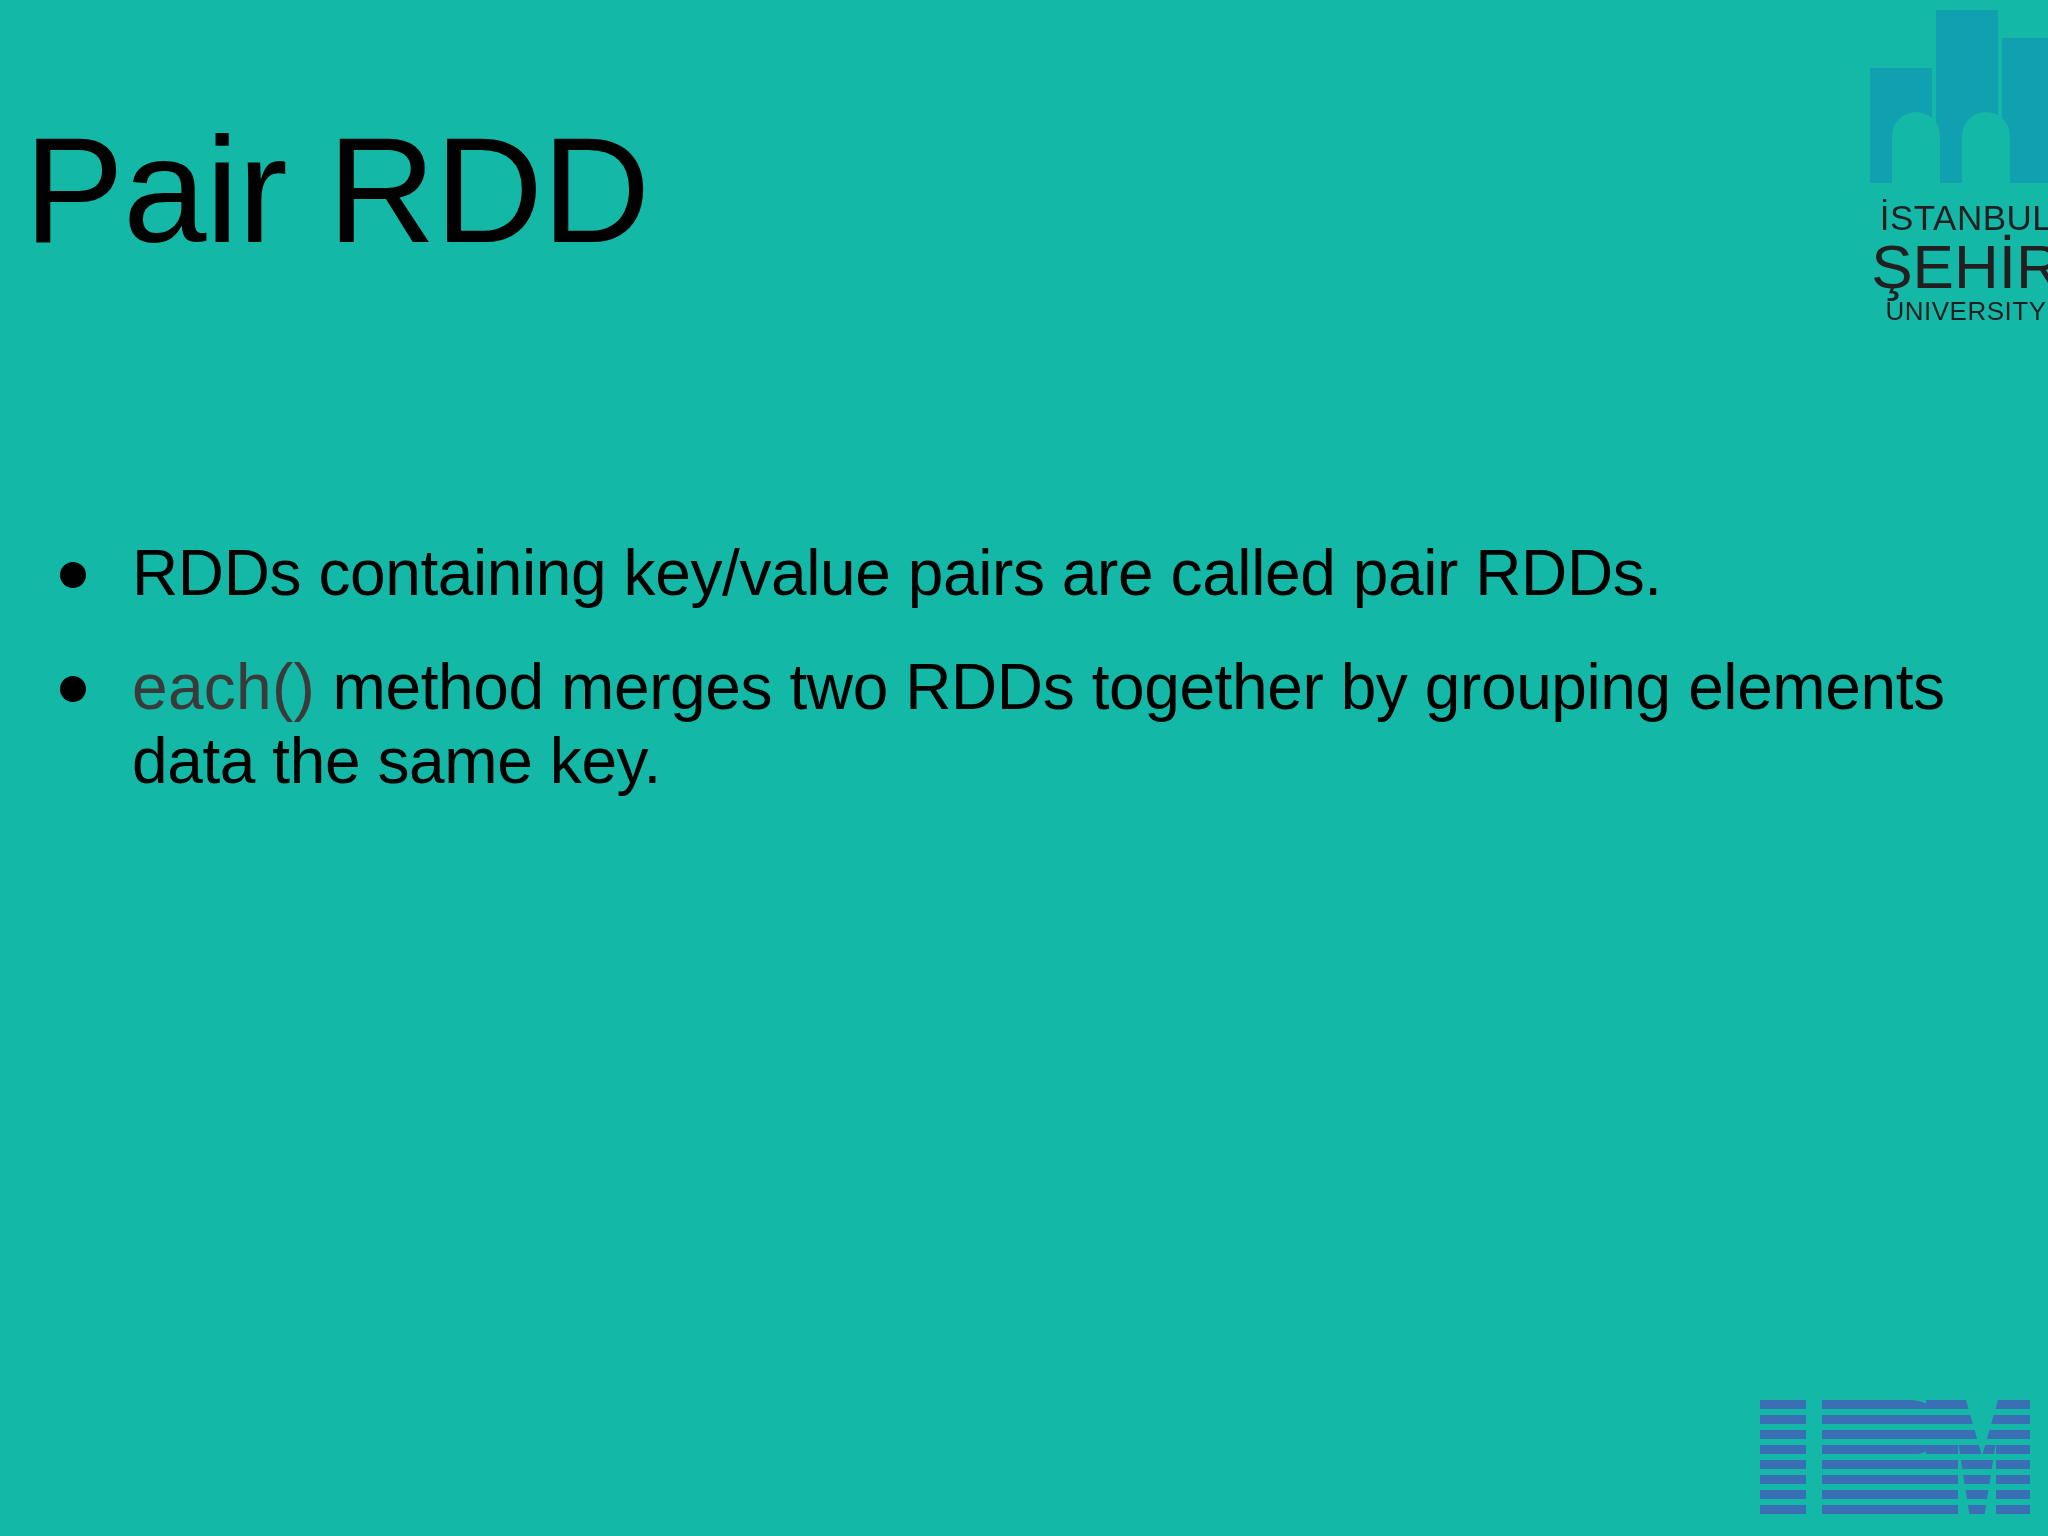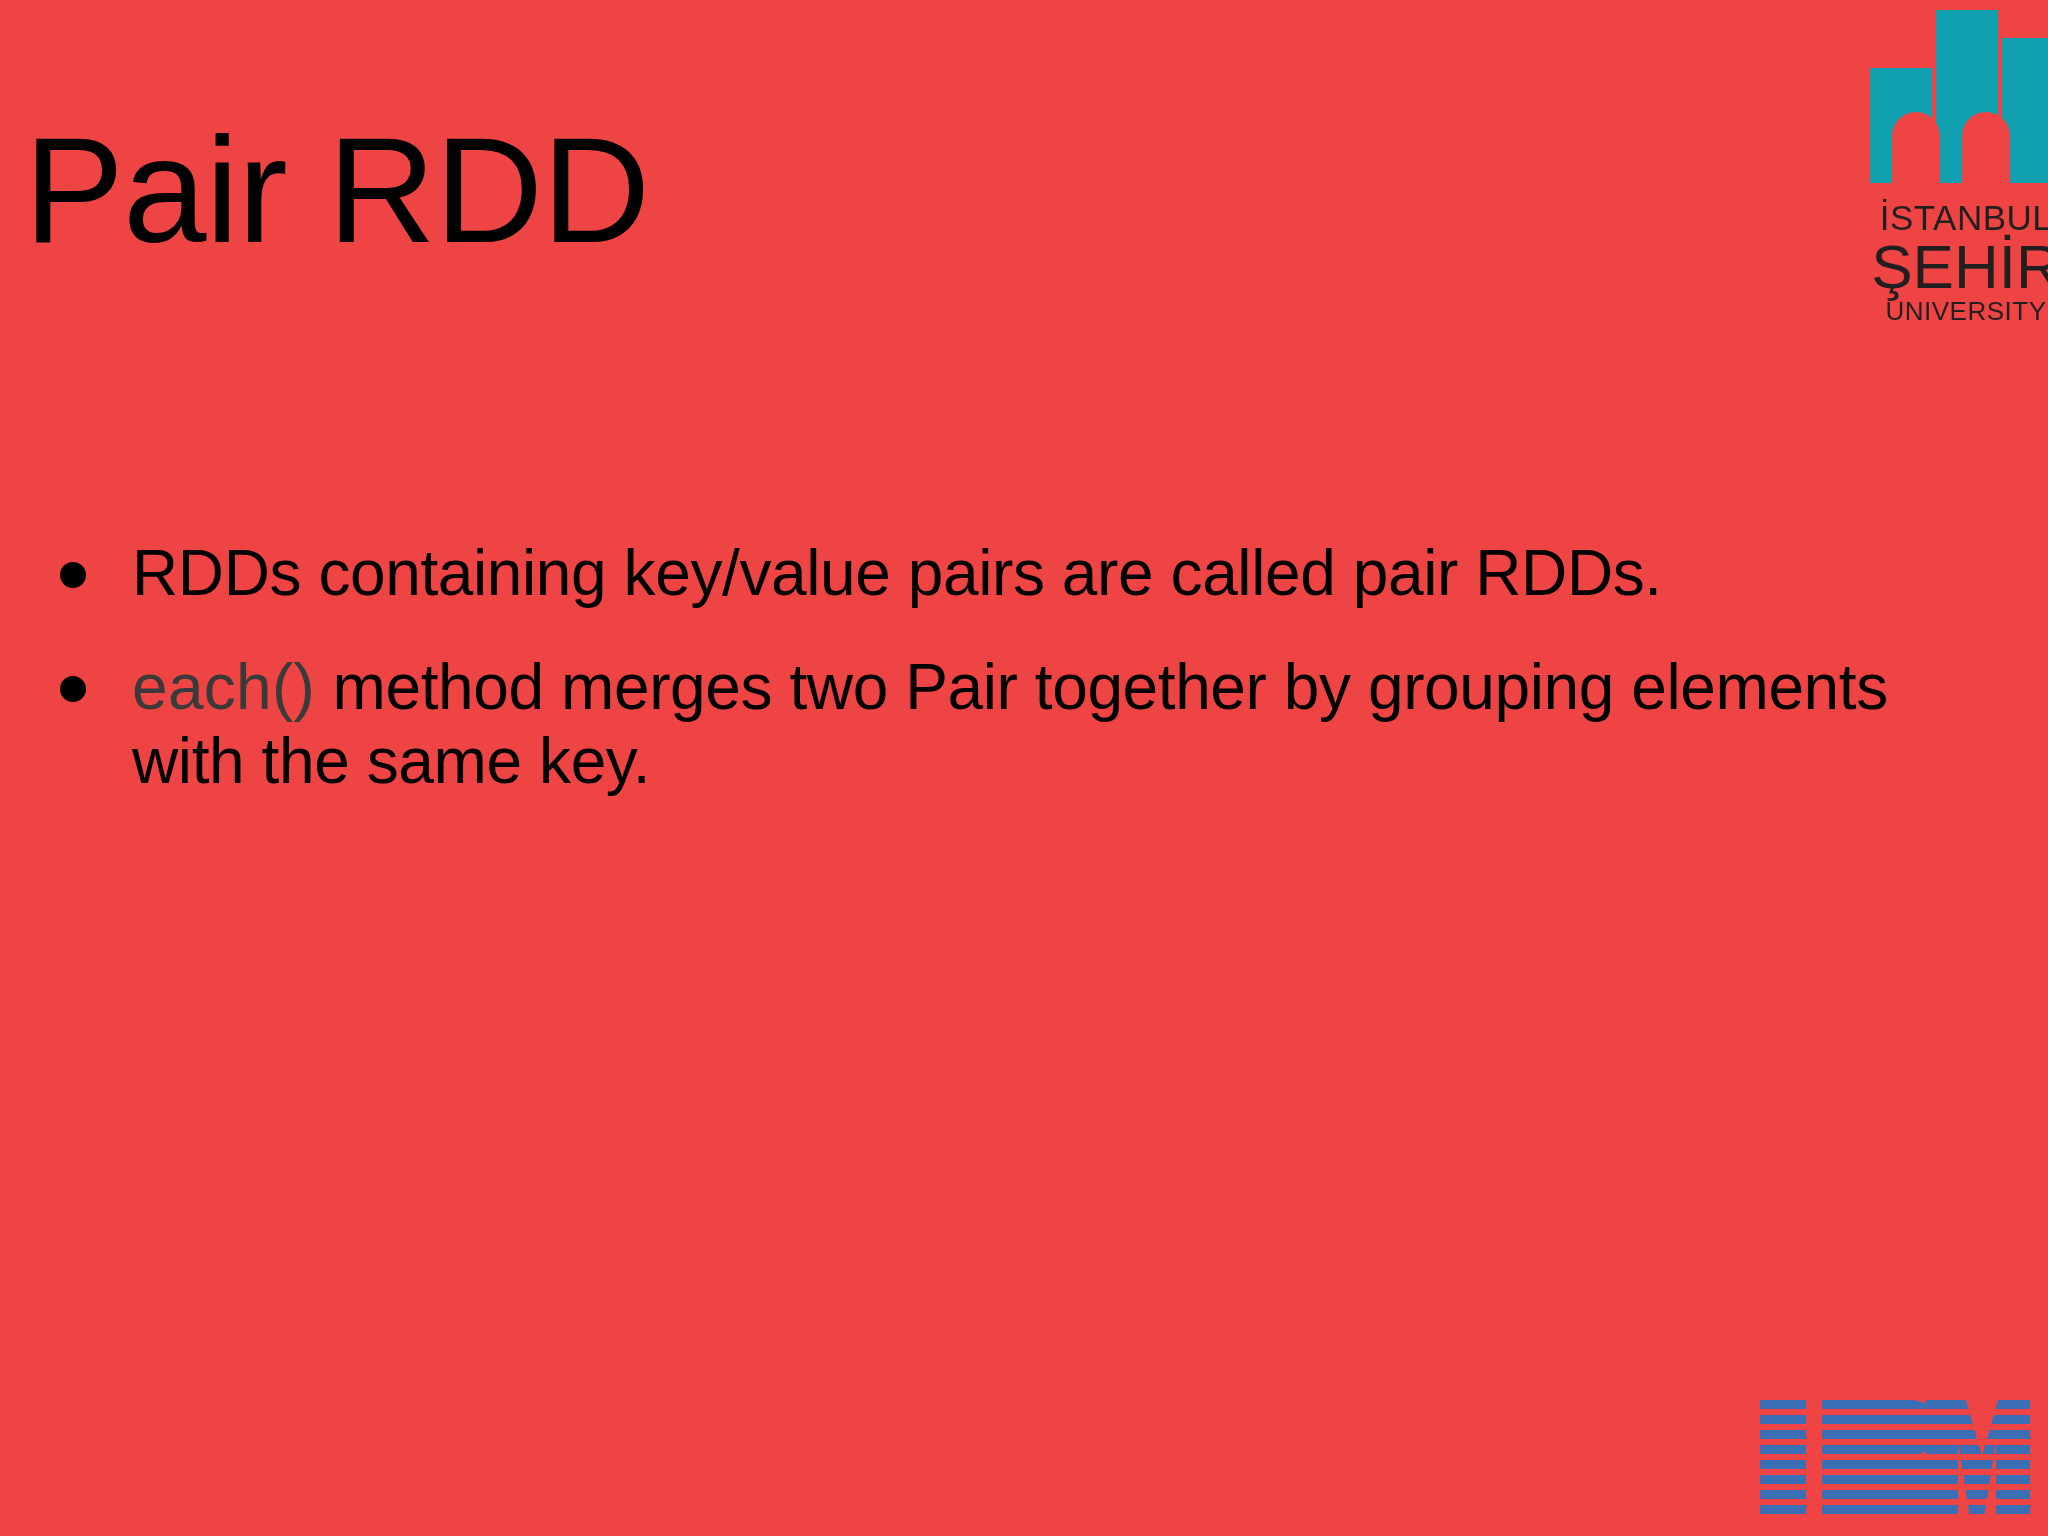--- a/index.html
+++ b/index.html
@@ -4,21 +4,21 @@
 <style>
   html, body {
     margin: 0;
     padding: 0;
     background: #ffffff;
   }
   #slide {
     position: relative;
     width: 2048px;
     height: 1536px;
-    background: #ef4444;
+    background: #14b8a6;
     overflow: hidden;
     font-family: "Liberation Sans", sans-serif;
     color: #000000;
   }
 
   
   #slide-title {
     position: absolute;
     left: 24px;
     top: 112px;
@@ -127,21 +127,21 @@
       <span class="bullet-dot"></span>
       <span class="bullet-text">
         <span>RDDs containing key/value pairs are called pair RDDs.</span>
       </span>
     </div>
 
 
 
     <div class="bullet-row">
       <span class="bullet-dot"></span>
-      <span class="bullet-text"><span class="code-ref">each()</span><span> method merges two Pair together by grouping elements with the same key.</span></span>
+      <span class="bullet-text"><span class="code-ref">each()</span><span> method merges two RDDs together by grouping elements data the same key.</span></span>
     </div>
 
   </div>
 
   <div id="ibm-logo">
     <svg width="270" height="118" viewBox="0 0 270 118" xmlns="http://www.w3.org/2000/svg">
       <defs>
         <clipPath id="ibmClip">
 
           <rect x="0" y="0" width="46" height="118"></rect>

